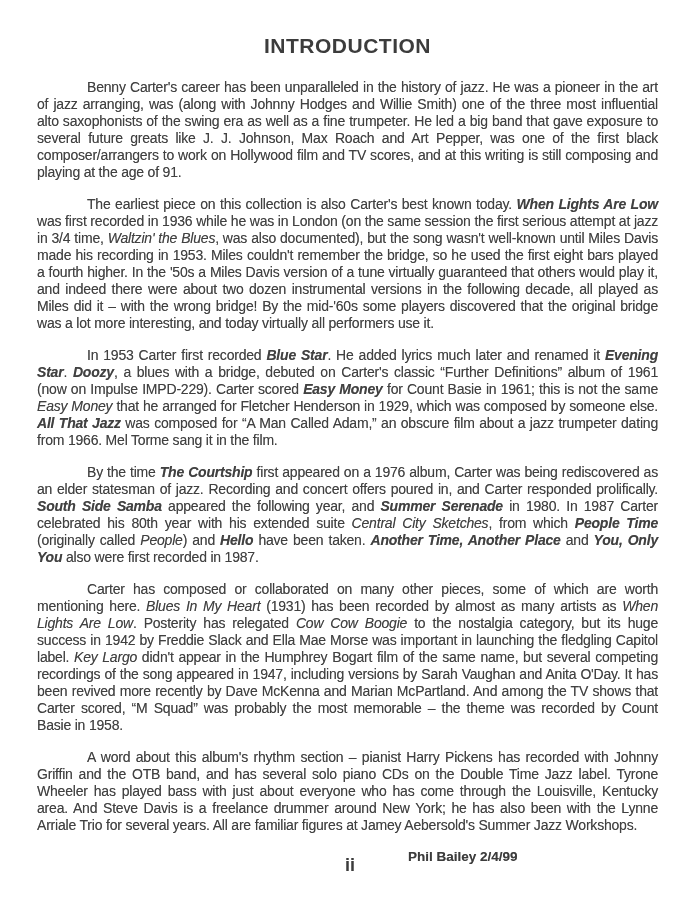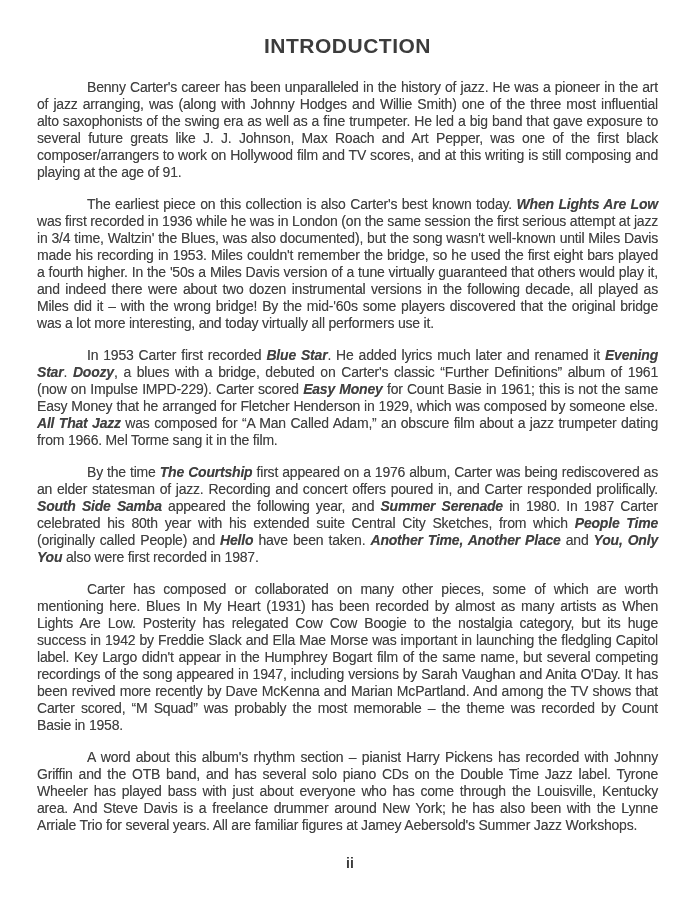--- a/index.html
+++ b/index.html
@@ -34,47 +34,49 @@
     text-align: justify;
     text-indent: 50px;
     color: #414141;
     text-shadow: 0 0 0.4px rgba(65,65,65,0.5);
   }
   p.para .seg-bold-italic {
     font-weight: 700;
     font-style: italic;
   }
   p.para .seg-italic {
+    font-style: italic;
   }
   .signature {
     margin: 5px 0 0 371px;
     font-size: 13.5px;
     font-weight: 700;
     color: #3c3c3c;
     text-shadow: 0 0 0.4px rgba(60,60,60,0.5);
   }
   .page-number {
     position: absolute;
     left: 0;
     right: 0;
     top: 855px;
     text-align: center;
-    font-size: 14px;
+    font-size: 18px;
     font-weight: 700;
     color: #3c3c3c;
   }
 </style>
 </head>
 <body>
 
 <div class="page">
   <h1 class="title">INTRODUCTION</h1>
 
   <p class="para"><span class="seg-normal">Benny Carter's career has been unparalleled in the history of jazz. He was a pioneer in the art of jazz arranging, was (along with Johnny Hodges and Willie Smith) one of the three most influential alto saxophonists of the swing era as well as a fine trumpeter. He led a big band that gave exposure to several future greats like J. J. Johnson, Max Roach and Art Pepper, was one of the first black composer/arrangers to work on Hollywood film and TV scores, and at this writing is still composing and playing at the age of 91.</span></p>
   <p class="para"><span class="seg-normal">The earliest piece on this collection is also Carter's best known today. </span><span class="seg-bold-italic">When Lights Are Low</span><span class="seg-normal"> was first recorded in 1936 while he was in London (on the same session the first serious attempt at jazz in 3/4 time, </span><span class="seg-italic">Waltzin' the Blues</span><span class="seg-normal">, was also documented), but the song wasn't well-known until Miles Davis made his recording in 1953. Miles couldn't remember the bridge, so he used the first eight bars played a fourth higher. In the '50s a Miles Davis version of a tune virtually guaranteed that others would play it, and indeed there were about two dozen instrumental versions in the following decade, all played as Miles did it – with the wrong bridge! By the mid-'60s some players discovered that the original bridge was a lot more interesting, and today virtually all performers use it.</span></p>
   <p class="para"><span class="seg-normal">In 1953 Carter first recorded </span><span class="seg-bold-italic">Blue Star</span><span class="seg-normal">. He added lyrics much later and renamed it </span><span class="seg-bold-italic">Evening Star</span><span class="seg-normal">. </span><span class="seg-bold-italic">Doozy</span><span class="seg-normal">, a blues with a bridge, debuted on Carter's classic “Further Definitions” album of 1961 (now on Impulse IMPD-229). Carter scored </span><span class="seg-bold-italic">Easy Money</span><span class="seg-normal"> for Count Basie in 1961; this is not the same </span><span class="seg-italic">Easy Money</span><span class="seg-normal"> that he arranged for Fletcher Henderson in 1929, which was composed by someone else. </span><span class="seg-bold-italic">All That Jazz</span><span class="seg-normal"> was composed for “A Man Called Adam,” an obscure film about a jazz trumpeter dating from 1966. Mel Torme sang it in the film.</span></p>
   <p class="para"><span class="seg-normal">By the time </span><span class="seg-bold-italic">The Courtship</span><span class="seg-normal"> first appeared on a 1976 album, Carter was being rediscovered as an elder statesman of jazz. Recording and concert offers poured in, and Carter responded prolifically. </span><span class="seg-bold-italic">South Side Samba</span><span class="seg-normal"> appeared the following year, and </span><span class="seg-bold-italic">Summer Serenade</span><span class="seg-normal"> in 1980. In 1987 Carter celebrated his 80th year with his extended suite </span><span class="seg-italic">Central City Sketches</span><span class="seg-normal">, from which </span><span class="seg-bold-italic">People Time</span><span class="seg-normal"> (originally called </span><span class="seg-italic">People</span><span class="seg-normal">) and </span><span class="seg-bold-italic">Hello</span><span class="seg-normal"> have been taken. </span><span class="seg-bold-italic">Another Time, Another Place</span><span class="seg-normal"> and </span><span class="seg-bold-italic">You, Only You</span><span class="seg-normal"> also were first recorded in 1987.</span></p>
   <p class="para"><span class="seg-normal">Carter has composed or collaborated on many other pieces, some of which are worth mentioning here. </span><span class="seg-italic">Blues In My Heart</span><span class="seg-normal"> (1931) has been recorded by almost as many artists as </span><span class="seg-italic">When Lights Are Low</span><span class="seg-normal">. Posterity has relegated </span><span class="seg-italic">Cow Cow Boogie</span><span class="seg-normal"> to the nostalgia category, but its huge success in 1942 by Freddie Slack and Ella Mae Morse was important in launching the fledgling Capitol label. </span><span class="seg-italic">Key Largo</span><span class="seg-normal"> didn't appear in the Humphrey Bogart film of the same name, but several competing recordings of the song appeared in 1947, including versions by Sarah Vaughan and Anita O'Day. It has been revived more recently by Dave McKenna and Marian McPartland. And among the TV shows that Carter scored, “M Squad” was probably the most memorable – the theme was recorded by Count Basie in 1958.</span></p>
   <p class="para"><span class="seg-normal">A word about this album's rhythm section – pianist Harry Pickens has recorded with Johnny Griffin and the OTB band, and has several solo piano CDs on the Double Time Jazz label. Tyrone Wheeler has played bass with just about everyone who has come through the Louisville, Kentucky area. And Steve Davis is a freelance drummer around New York; he has also been with the Lynne Arriale Trio for several years. All are familiar figures at Jamey Aebersold's Summer Jazz Workshops.</span></p>
 
+  <div class="signature">Phil Bailey 2/4/99</div>
 
   <div class="page-number">ii</div>
 </div>
 
 </body></html>

